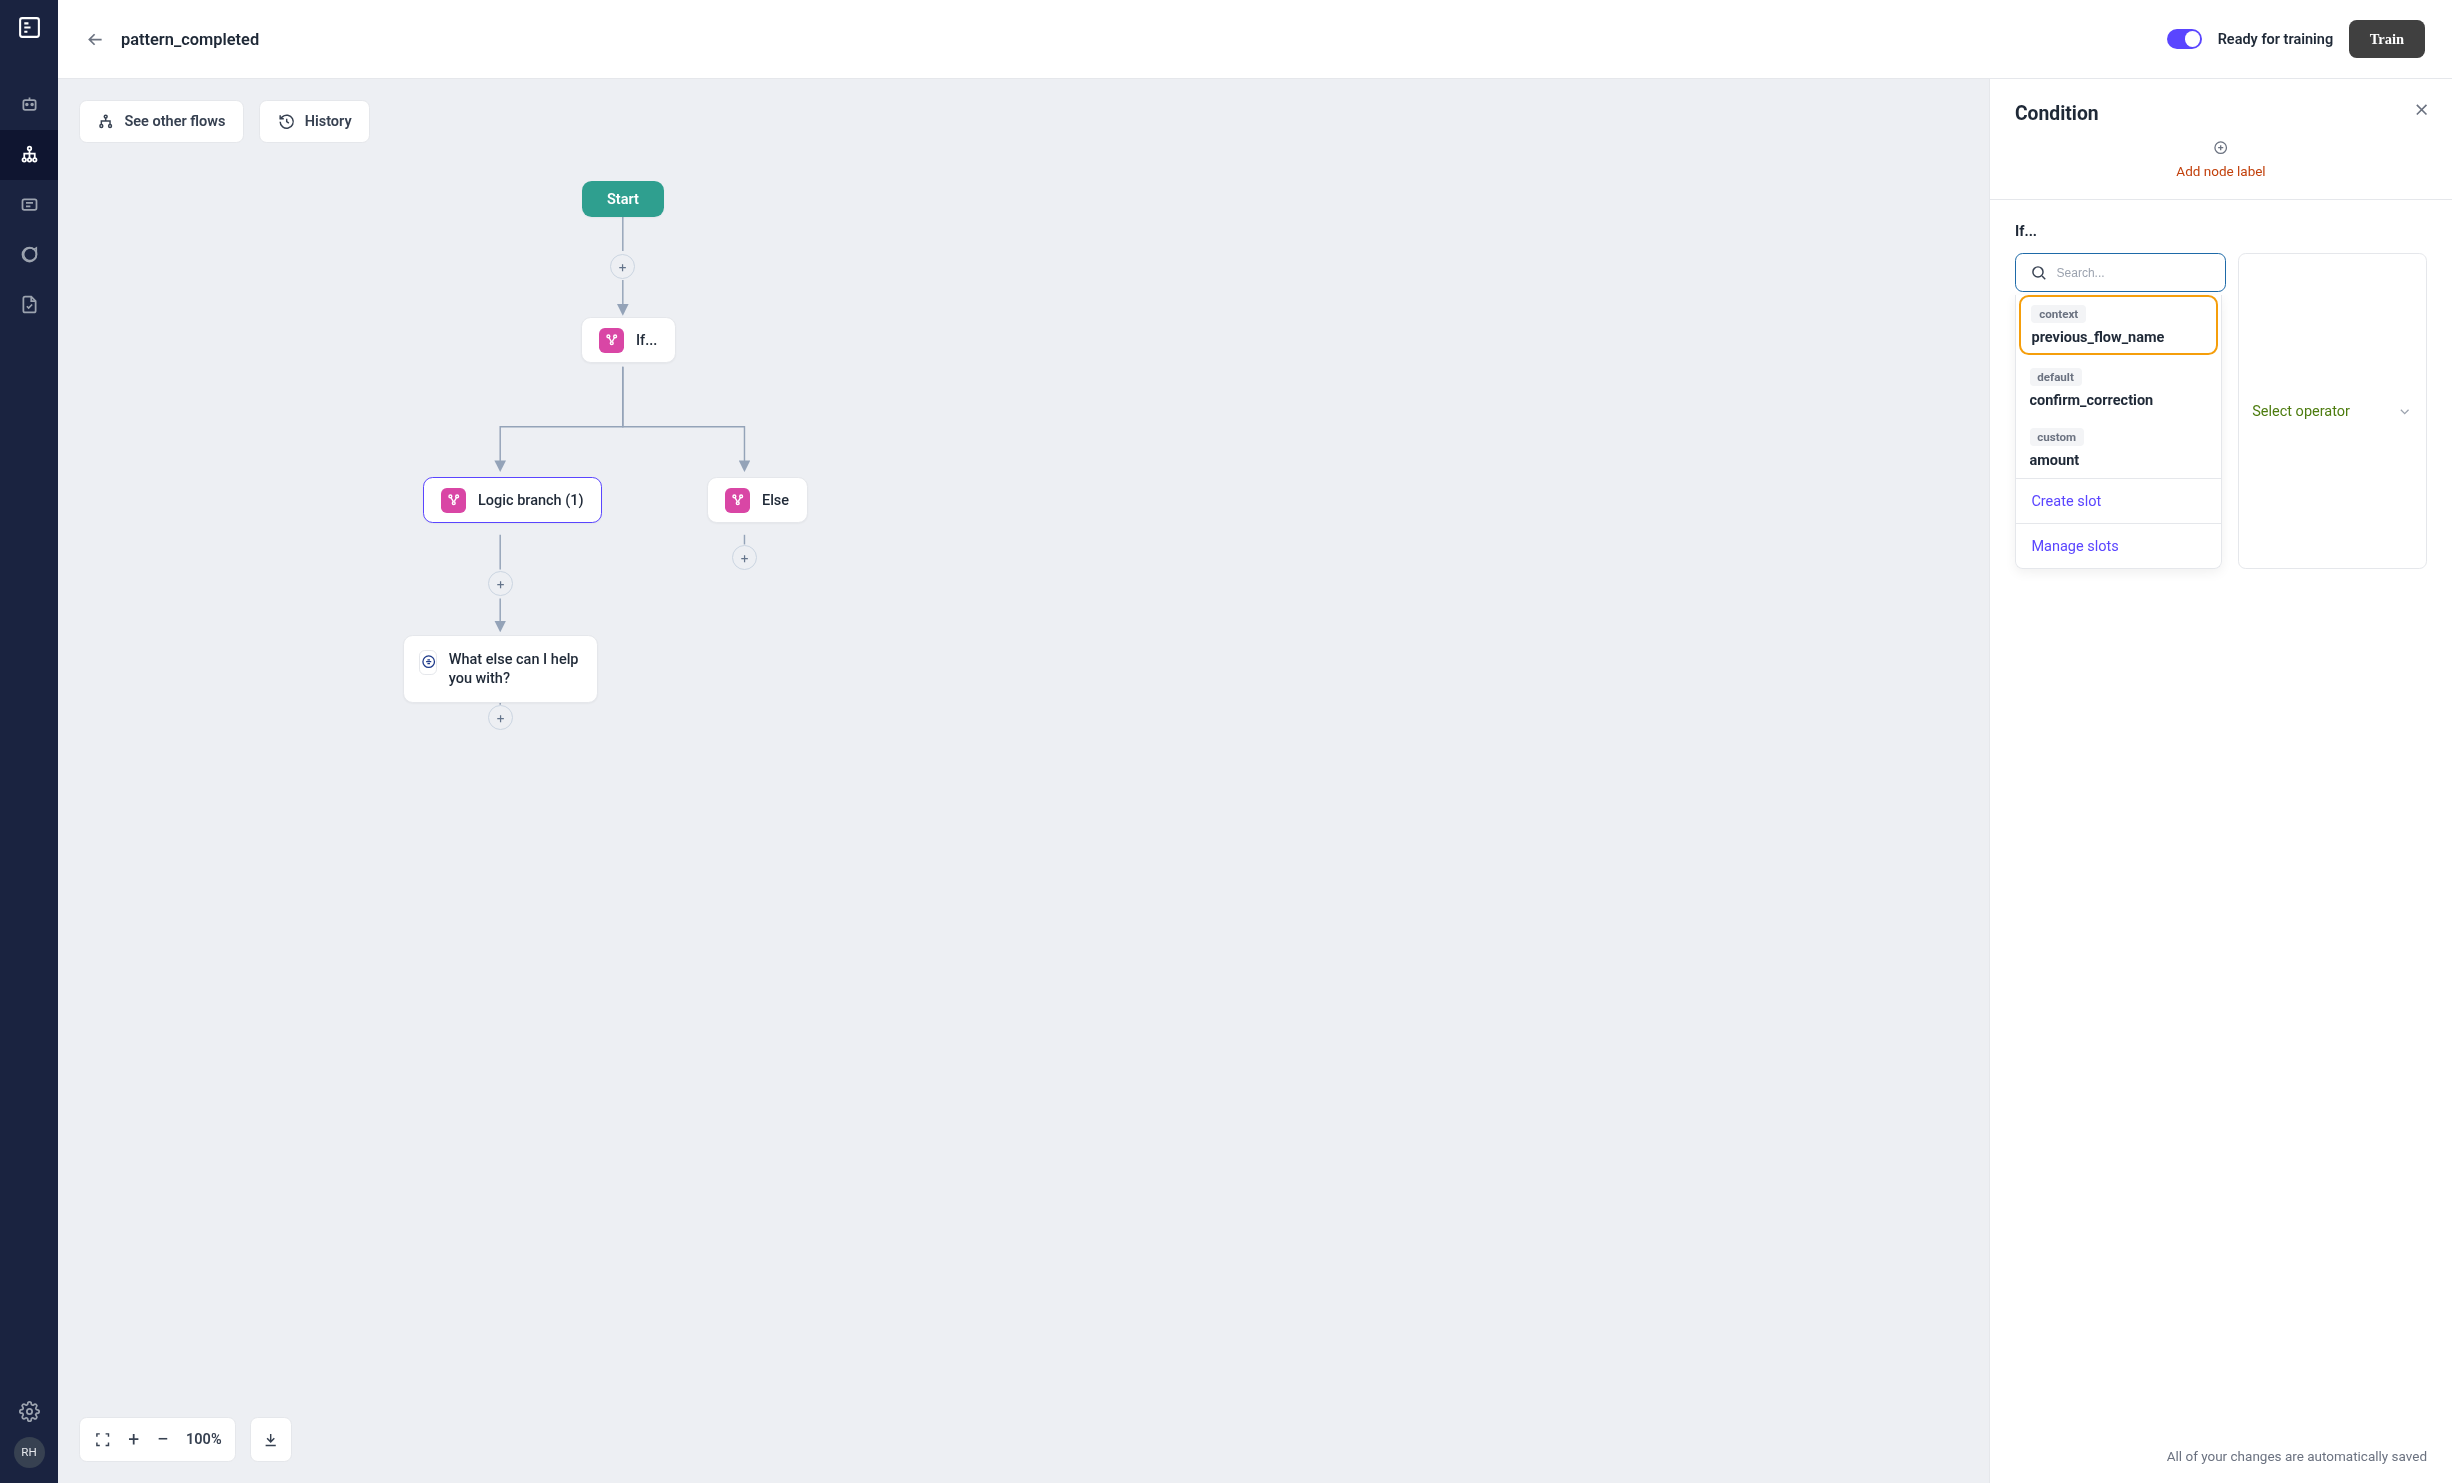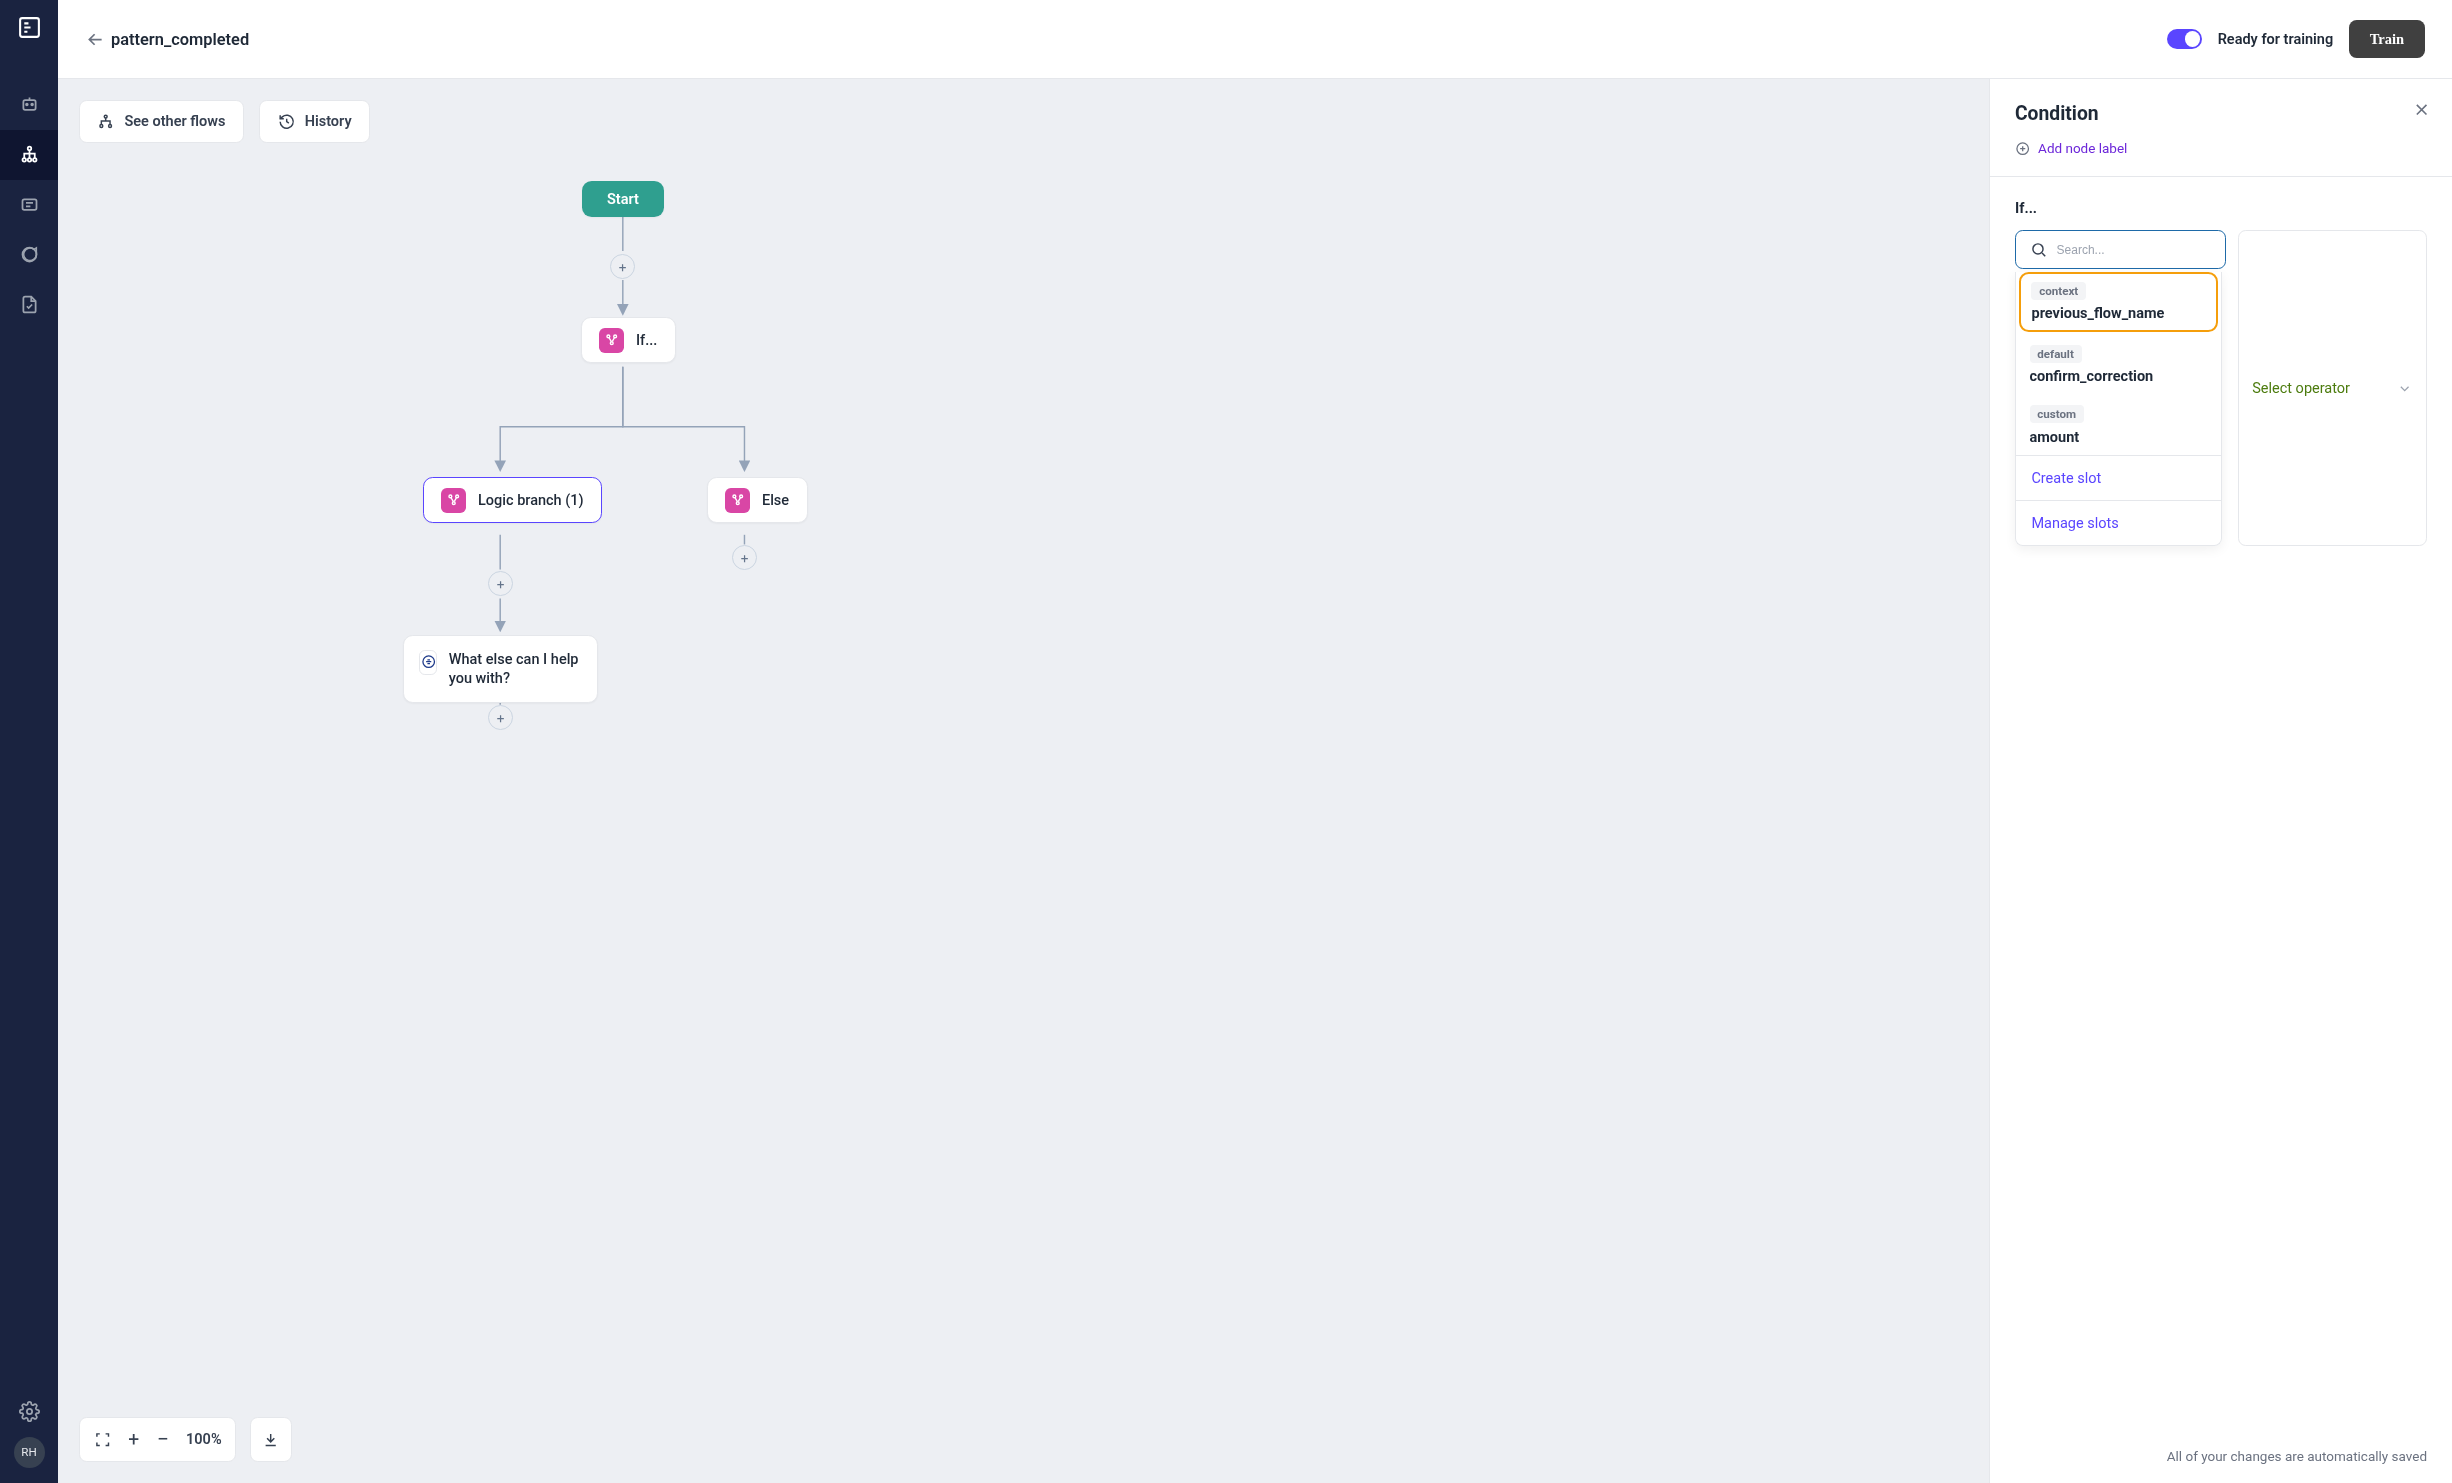--- a/index.html
+++ b/index.html
@@ -10,21 +10,21 @@
 .sidenav { width: 58px; background: #1a2340; display: flex; flex-direction: column; align-items: center; padding-top: 13.5px; }
 .sidenav .logo { width: 27px; height: 27px; margin-bottom: 39px; color: #fff; display:flex; align-items:center; justify-content:center; }
 .sidenav .nav-item { width: 58px; height: 50px; display:flex; align-items:center; justify-content:center; color: #9ca3af; cursor:pointer; }
 .sidenav .nav-item.active { background: #0f1530; color: #fff; }
 .sidenav .spacer { flex: 1; }
 .sidenav .avatar { width: 31px; height: 31px; border-radius: 50%; background: #374151; color:#e5e7eb; font-size:11.6px; display:flex; align-items:center; justify-content:center; margin-bottom:15.4px; }
 
 .main { flex: 1; display: flex; flex-direction: column; }
 
 
-.header { height: 79px; border-bottom: 1px solid #e5e7eb; display:flex; align-items:center; padding: 0 27px; gap: 5px; }
+.header { height: 79px; border-bottom: 1px solid #e5e7eb; display:flex; align-items:center; padding: 0 27px; gap: 15px; }
 .header .back { color:#6b7280; cursor:pointer; }
 .header .title { font-size: 16.4px; font-weight: 600; color:#1f2937; }
 .header .right { margin-left:auto; display:flex; align-items:center; gap:15.4px; }
 .toggle { width: 35px; height: 19.3px; background:#5a45ff; border-radius: 965px; position:relative; cursor:pointer; }
 .toggle .knob { width:15.4px; height:15.4px; background:#fff; border-radius:50%; position:absolute; right:1.9px; top:1.9px; }
 .ready-label { font-size:14.5px; font-weight:600; color:#1f2937; }
 .train-btn { background:#404040; color:#fff; border:none; border-radius:7.7px; padding:10.6px 21px; font-size:14.5px; font-weight:600; cursor:pointer;font-family:Liberation Serif, serif; }
 
 
 .body { flex:1; display:flex; overflow:hidden; }
@@ -47,21 +47,21 @@
 .node-icon.chat { background:#fff; border:1px solid #e5e7eb; color:#1e3a8a; }
 .add-joint { position:absolute; width:25px; height:25px; border:1px solid #cbd5e1; border-radius:50%; background:#edeff3; display:flex; align-items:center; justify-content:center; color:#64748b; cursor:pointer; font-size:13.5px; }
 
 svg.edges { position:absolute; inset:0; width:100%; height:100%; pointer-events:none; }
 
 
 .panel { width:463px; border-left:1px solid #e5e7eb; background:#fff; display:flex; flex-direction:column; }
 .panel-head { padding:23px 25px 19.3px; border-bottom:1px solid #e5e7eb; position:relative; }
 .panel-head h2 { font-size:19.3px; font-weight:700; color:#1f2937; margin-bottom:15.4px; }
 .panel-head .close { position:absolute; right:21px; top:21px; color:#6b7280; cursor:pointer; }
-.add-label { display:flex; align-items:center; gap:7.7px; color:#6d28d9; font-size:13.5px; cursor:pointer; }
+.add-label { display:flex; align-items:center; gap:7.7px; color:#c2410c; font-size:13.5px; cursor:pointer;flex-direction:column; }
 .panel-body { padding:23px 25px; flex:1; overflow:auto; }
 .panel-body .if-label { font-size:14.5px; font-weight:700; color:#1f2937; margin-bottom:13.5px; }
 .search-row { display:flex; gap:11.6px; margin-bottom:0; }
 .search-box { flex:1; border:1.9px solid #1e6aa8; border-radius:7.7px; display:flex; align-items:center; padding:9.7px 13.5px; gap:9.7px; }
 .search-box input { border:none; outline:none; font-size:12px; color:#1f2937; flex:1; background:transparent; }
 .search-box input::placeholder { color:#9ca3af; }
 .select-op { width:203px; border:1px solid #e5e7eb; border-radius:7.7px; display:flex; align-items:center; justify-content:space-between; padding:9.7px 13.5px; color:#4d7c0f; font-size:14.5px; cursor:pointer; }
 .dropdown { border:1px solid #e5e7eb; border-top:none; border-radius:0 0 7.7px 7.7px; width:207px; box-shadow:0 3.9px 11.6px rgba(0,0,0,0.06); }
 .dd-item { padding:7.7px 13.5px 9.7px; cursor:pointer;font-weight:bold; }
 .dd-item.hl { border:2.9px solid #f59e0b; border-radius:9.7px; margin:2.9px; padding:5.8px 10.6px 7.7px; }

